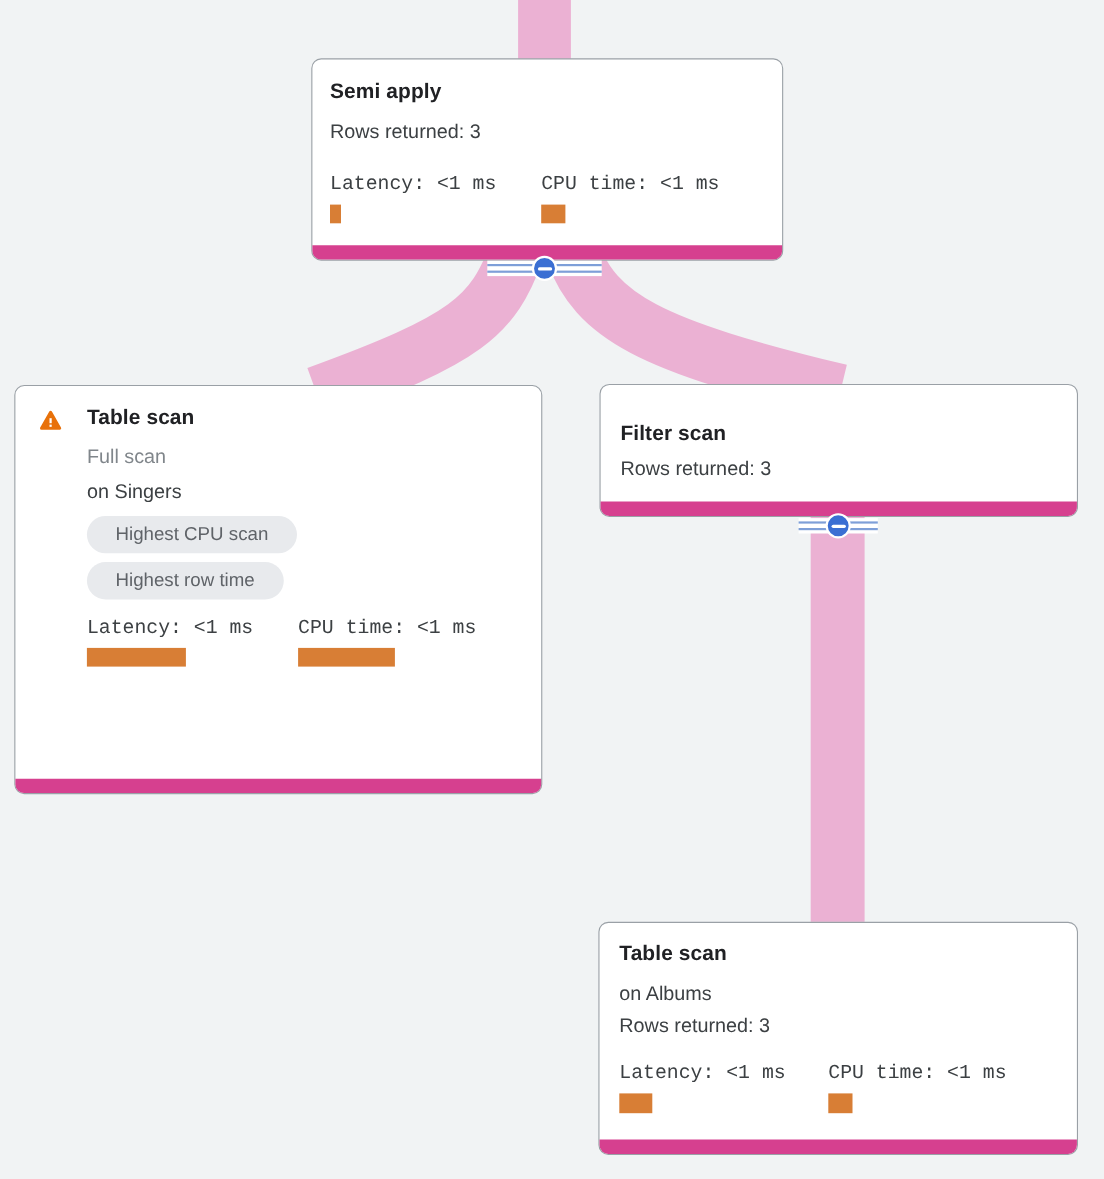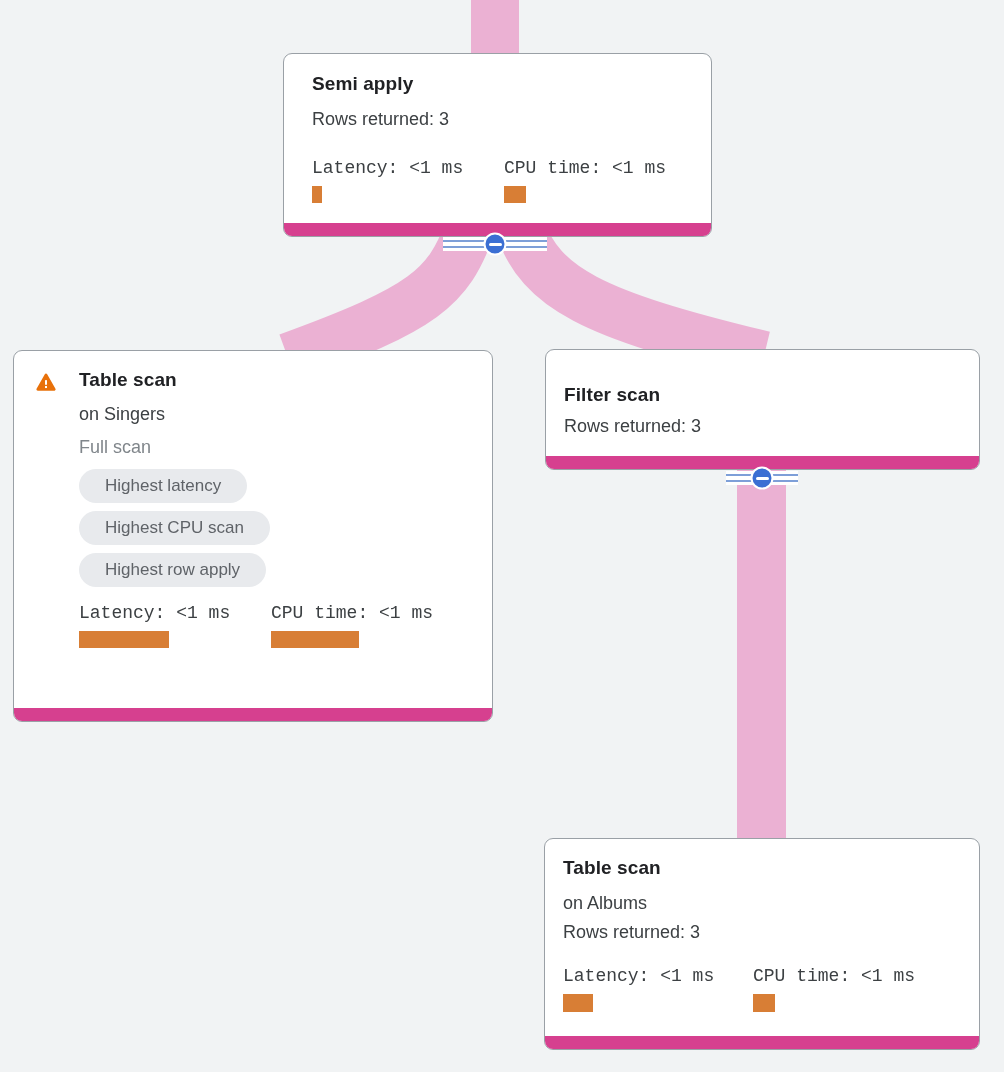--- a/index.html
+++ b/index.html
@@ -61,21 +61,21 @@
     margin-bottom: 8px;
     white-space: nowrap;
   }
   .metrics { display: flex; font-family: Liberation Mono, monospace; }
   .metric .bar {
     height: 17px;
     background: #d87e35;
     margin-top: 7px;
   }
   
-  .card-semi { left: 283px; top: 53px; width: 429px; height: 184px; padding: 17px 16px 0 28px; }
+  .card-semi { left: 283px; top: 53px; width: 429px; height: 184px; padding: 17px 16px 0 16px; }
   .card-semi .line { margin-top: 11px; }
   .card-semi .metrics { margin-top: 16px; }
   .card-semi .col1 { width: 192px; }
   
   .card-singers { left: 13px; top: 350px; width: 480px; height: 372px; }
   .card-singers .content { margin-left: 65px; padding-top: 16px; }
   .card-singers .sub { margin-top: 10px; }
   .card-singers .note { margin-top: 11px; }
   .card-singers .rows { margin-top: 4px; }
   .card-singers .metrics { margin-top: 15px; }
@@ -162,26 +162,25 @@
   </div>
 
   <div class="card card-singers">
     <svg class="warn" viewBox="0 0 24 24">
       <path d="M3 20 L12 4.2 L21 20 Z" fill="#e8710a" stroke="#e8710a" stroke-width="3" stroke-linejoin="round"></path>
       <rect x="10.9" y="10" width="2.2" height="5" fill="#ffffff"></rect>
       <rect x="10.9" y="16.4" width="2.2" height="2.2" fill="#ffffff"></rect>
     </svg>
     <div class="content">
       <div class="title">Table scan</div>
+      <div class="line muted note">Full scan</div>
       <div class="line sub">on Singers</div>
-      <div class="line muted note">Full scan</div>
       <div class="badges">
-        <div class="badge">Highest latency</div>
         <div class="badge">Highest CPU scan</div>
-        <div class="badge">Highest row apply</div>
+        <div class="badge">Highest row time</div>
       </div>
       <div class="metrics">
         <div class="metric col1">
           <div class="line">Latency: &lt;1 ms</div>
           <div class="bar" style="width: 90px;"></div>
         </div>
         <div class="metric">
           <div class="line">CPU time: &lt;1 ms</div>
           <div class="bar" style="width: 88px;"></div>
         </div>

